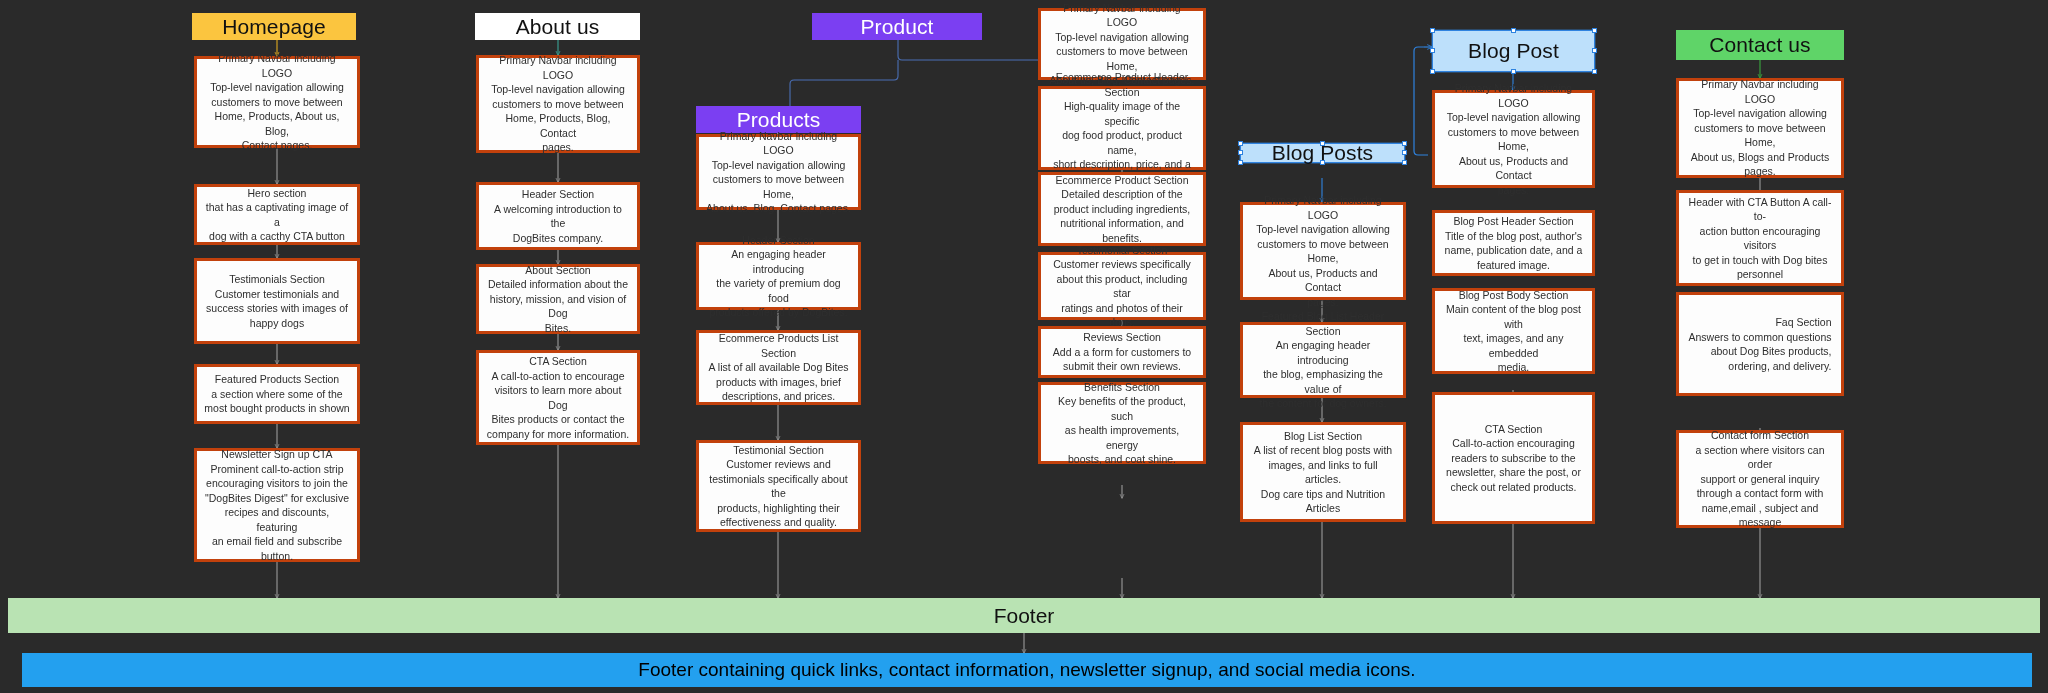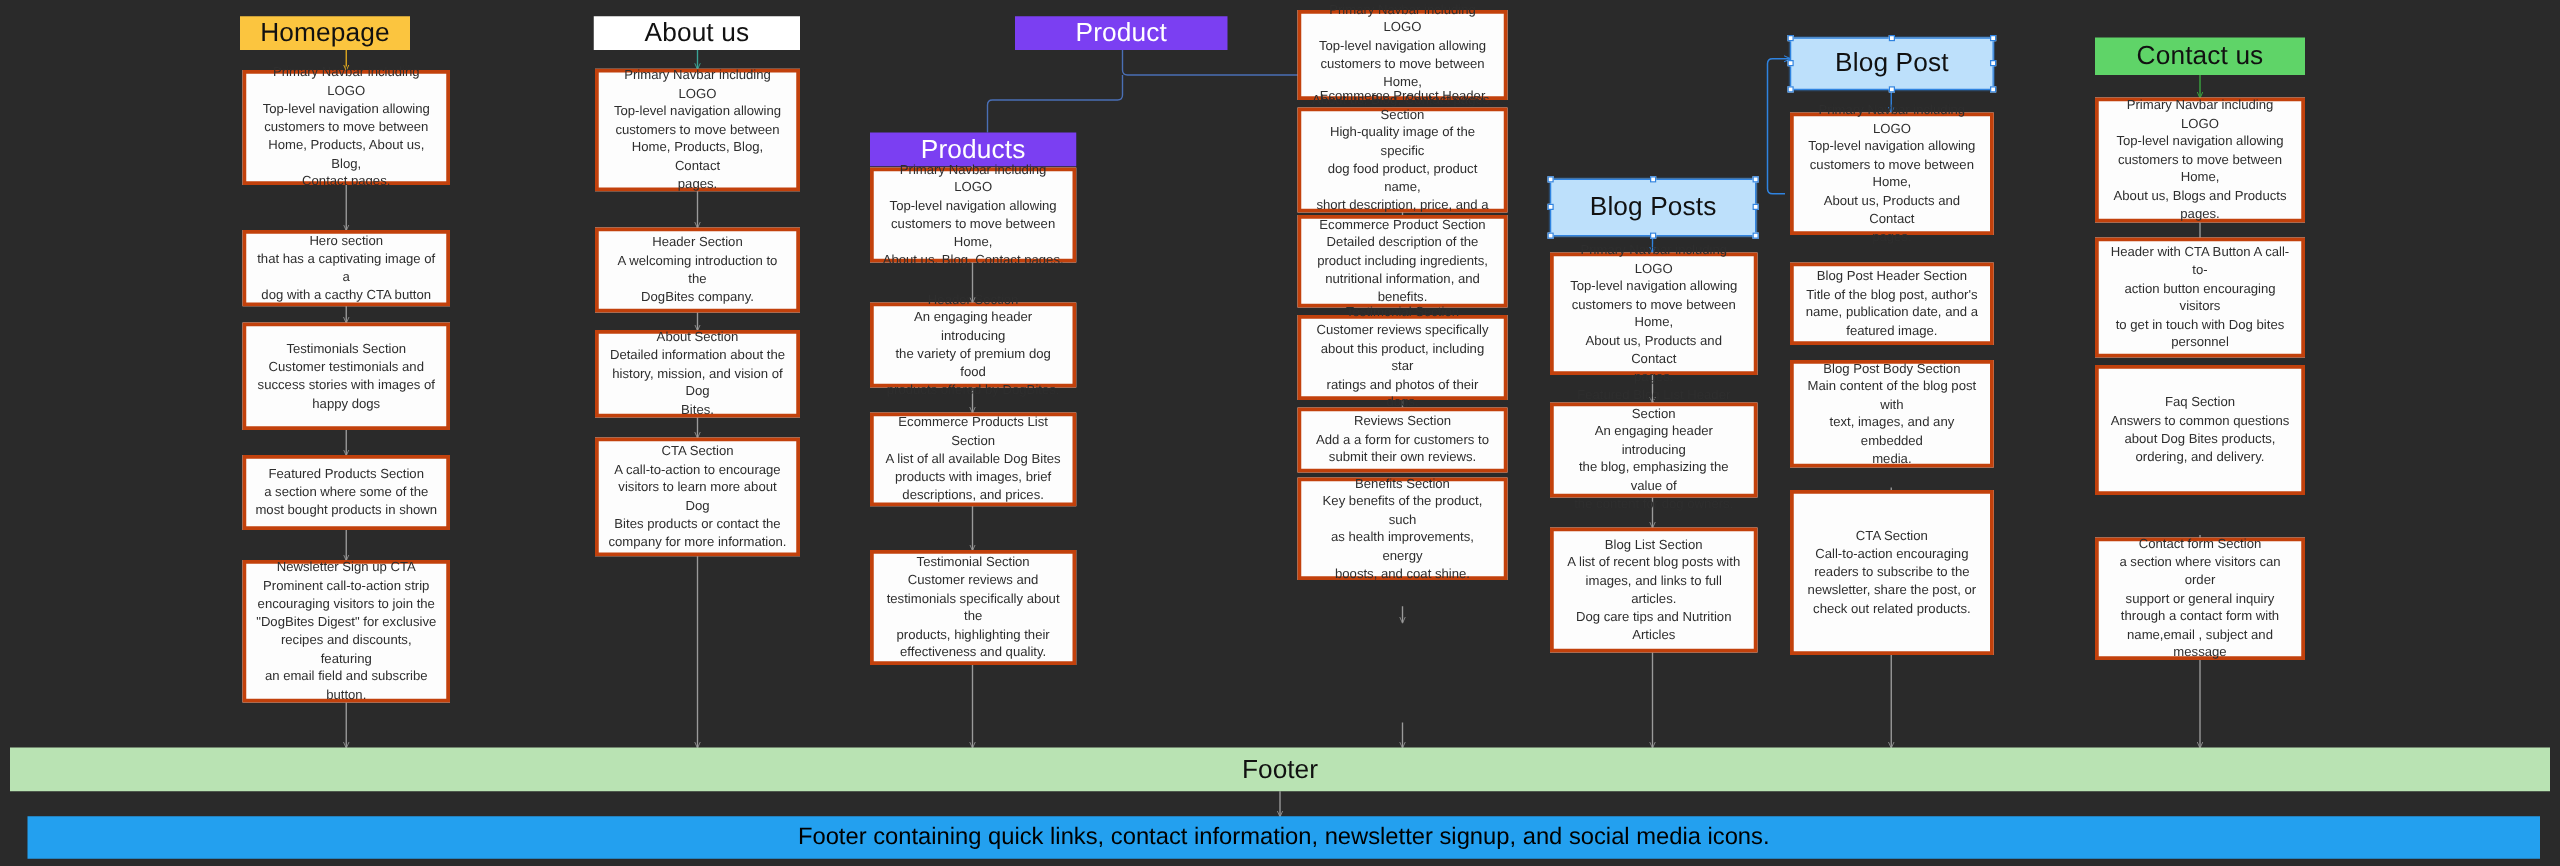--- a/index.html
+++ b/index.html
@@ -166,37 +166,37 @@
       <path d="M1760,60 L1760,78" stroke="#3aa83f" marker-end="url(#ah-green)"></path>
       <path d="M1760,178 L1760,196" marker-end="url(#ah-gray)"></path>
       <path d="M1760,244 L1760,258" marker-end="url(#ah-gray)"></path>
       <path d="M1760,318 L1760,330" marker-end="url(#ah-gray)"></path>
       <path d="M1760,428 L1760,598" marker-end="url(#ah-gray)"></path>
 
       <path d="M1024,633 L1024,653" marker-end="url(#ah-gray)"></path>
     </g>
   </svg>
 
-  <div class="pill" style="left:192px; top:13px; width:136px; background:#fbc53f;justify-content:center;">
+  <div class="pill" style="left:192px; top:13px; width:164px; background:#fbc53f;justify-content:center;">
     <span>Homepage</span>
   </div>
 
   <div class="pill" style="left:475px; top:13px; width:165px; background:#ffffff;">
     <span>About us</span>
   </div>
 
   <div class="pill light-text" style="left:812px; top:13px; width:170px; background:#7b3ff2;">
     <span>Product</span>
   </div>
 
   <div class="pill light-text" style="left:696px; top:106px; width:165px; background:#7b3ff2;">
     <span>Products</span>
   </div>
 
-  <div class="pill sel" style="left:1240px; top:143px; width:165px; height:46px; background:#bde0fb;">
+  <div class="pill sel" style="left:1240px; top:143px; width:165px; height:20px; background:#bde0fb;">
     <span>Blog Posts</span>
     <i class="handle tl"></i>
     <i class="handle tm"></i>
     <i class="handle tr"></i>
     <i class="handle lm"></i>
     <i class="handle rm"></i>
     <i class="handle bl"></i>
     <i class="handle bm"></i>
     <i class="handle br"></i>
   </div>
@@ -344,21 +344,21 @@
   <div class="node" style="left:1676px; top:78px; width:168px; height:100px;"><span>Primary Navbar  including LOGO
 Top-level navigation allowing
 customers to move between
 Home,
 About us, Blogs and Products
 pages.</span></div>
   <div class="node" style="left:1676px; top:190px; width:168px; height:96px;"><span>Header with CTA  Button A call-to-
 action button encouraging visitors
 to get in touch with Dog bites
 personnel</span></div>
-  <div class="node" style="left:1676px; top:292px; width:168px; height:104px;"><span>Faq Section
+  <div class="node" style="left:1676px; top:292px; width:168px; height:104px;text-align:right;"><span>Faq Section
 Answers to common questions
 about Dog Bites products,
 ordering, and delivery.</span></div>
   <div class="node" style="left:1676px; top:430px; width:168px; height:98px;justify-content:center;"><span>Contact form Section
 a section where visitors can order
 support or general inquiry
 through a contact form with
 name,email , subject and message</span></div>
 
   <div class="footer-band" id="footer-green">

